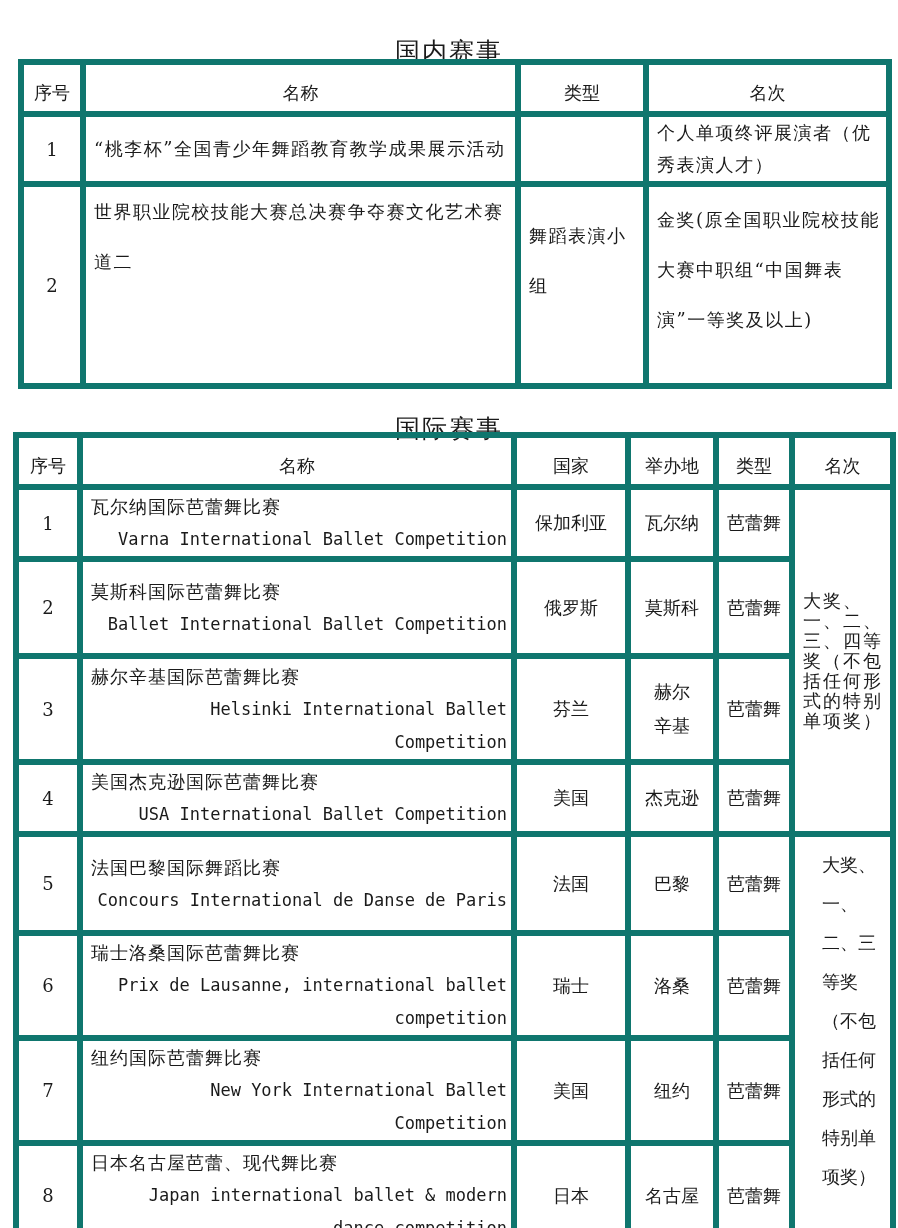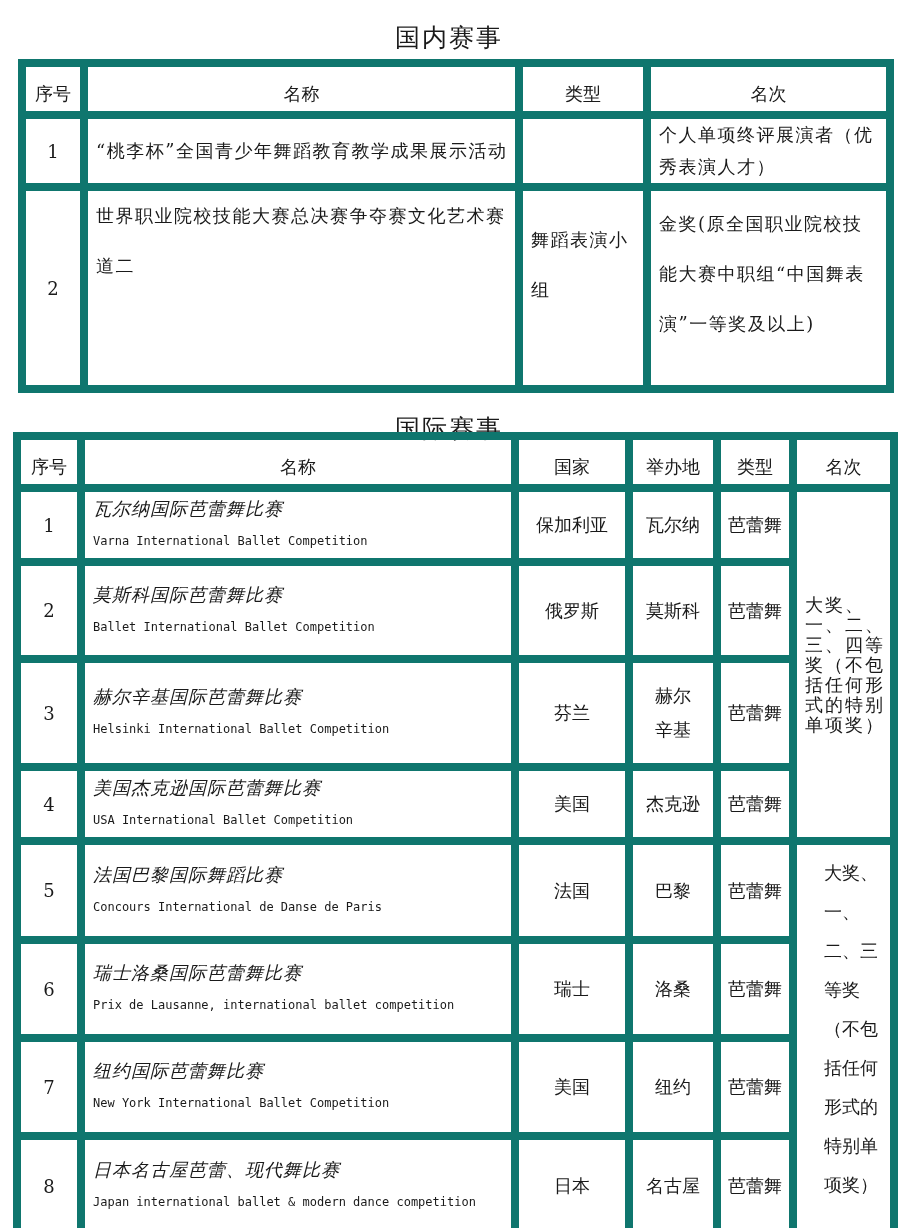--- a/index.html
+++ b/index.html
@@ -1,37 +1,37 @@
 <!DOCTYPE html>
 <html><head>
 <meta charset="utf-8">
 <style>
   html, body { margin:0; padding:0; background:#ffffff; }
   body { width:898px; height:1228px; position:relative; overflow:hidden;
          font-family:"DejaVu Serif","Liberation Serif",serif; color:#1a1a1a; }
   .title { position:absolute; left:0; width:898px; text-align:center;
            font-size:25px; letter-spacing:2px; line-height:30px; }
   table { position:absolute; border-collapse:collapse; table-layout:fixed; }
-  td, th { border:8px solid #0f766e; padding:0; font-weight:normal; font-size:18px;
+  td, th { border:6px solid #0f766e; padding:0; font-weight:normal; font-size:18px;
            vertical-align:middle; }
   th { text-align:center; font-size:18px; padding-top:10px; }
   .c { text-align:center; }
   .left { text-align:left; padding-left:8px; padding-right:4px; }
-  .name-cn { display:block; line-height:33px; letter-spacing:1px;font-style:italic; }
-  .name-en { display:block; line-height:33px; font-family:"DejaVu Sans Mono","Liberation Mono",monospace; font-size:12px; }
+  .name-cn { display:block; line-height:33px; letter-spacing:1px; }
+  .name-en { display:block; line-height:33px; font-family:"DejaVu Sans Mono","Liberation Mono",monospace; font-size:17px;text-align:right; }
   .t1 .lh { line-height:32px; letter-spacing:1.5px; }
   .t1 .lh50 { line-height:50px; letter-spacing:1.5px; }
   .rank { text-align:left; padding-left:8px; letter-spacing:2px; line-height:20px; }
   .rank2 { text-align:left; padding-left:27px; line-height:39px; }
   .vtop { vertical-align:top; }
 </style>
 </head>
 <body>
 
-<div class="title" style="top:23px;">国内赛事</div>
+<div class="title" style="top:37px;">国内赛事</div>
 
 <table class="t1" style="left:18px; top:59px; width:868px;">
   <colgroup>
     <col style="width:62px">
       <col style="width:435px">
       <col style="width:128px">
       <col style="width:243px">
   </colgroup>
   <tbody>
       <tr style="height:52px;">

